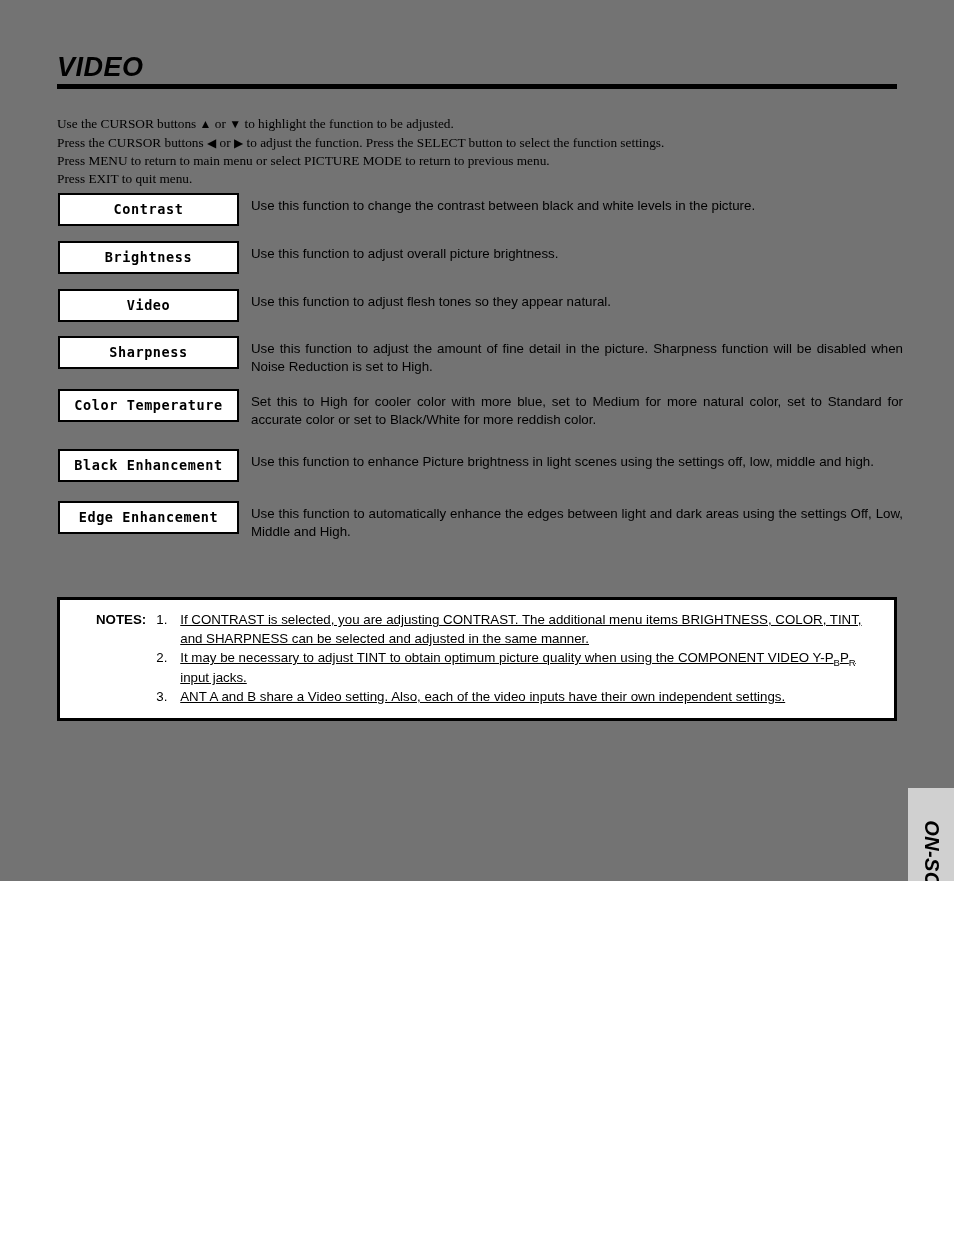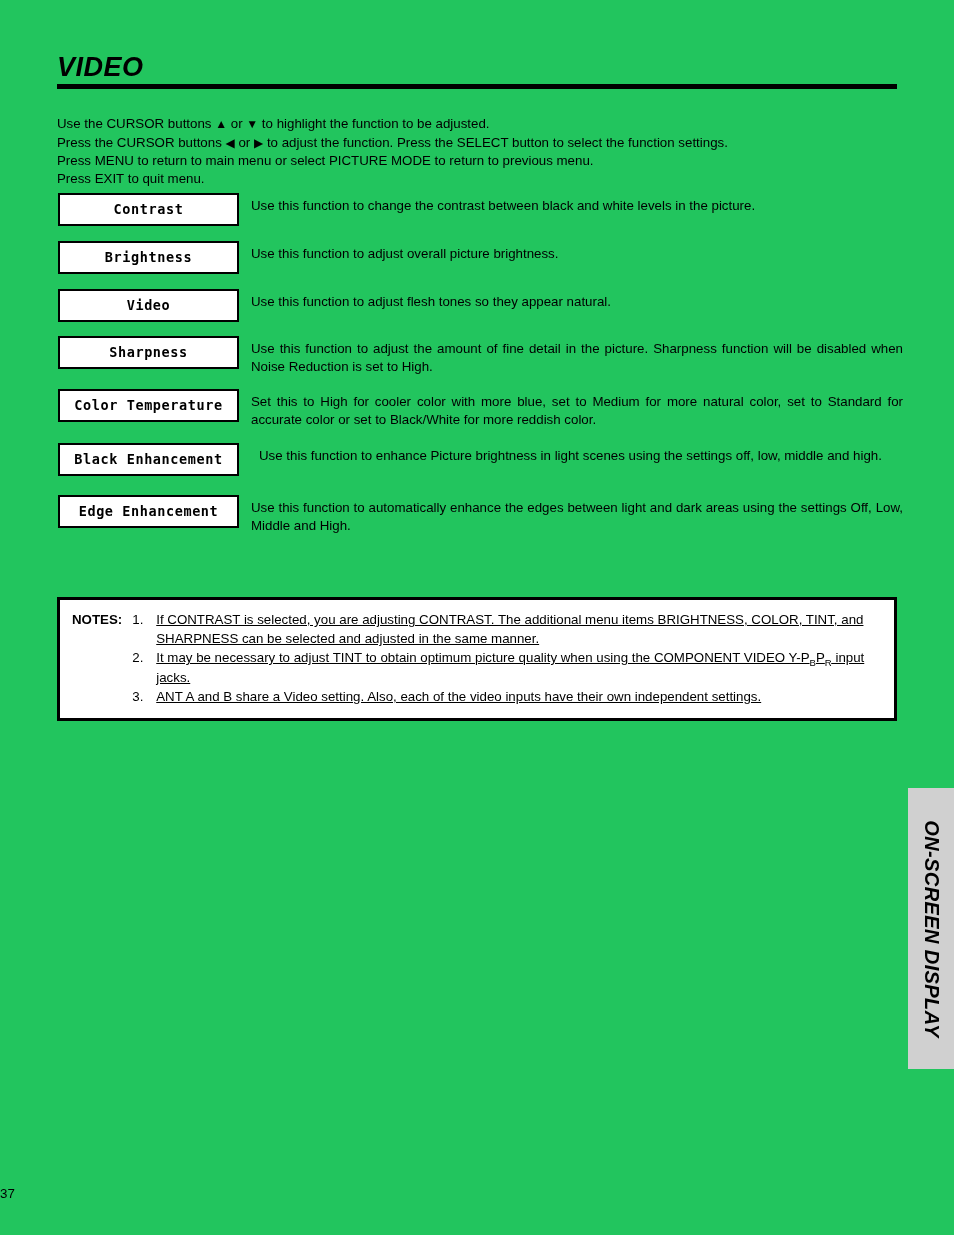--- a/index.html
+++ b/index.html
@@ -8,23 +8,23 @@
     background: #ffffff;
   }
   body {
     font-family: "Liberation Sans", sans-serif;
     color: #000000;
     -webkit-font-smoothing: antialiased;
   }
   #page {
     position: relative;
     width: 954px;
-    height: 1235px;
+    height: 881px;
     overflow: hidden;
-    background: #22c55e;
+    background: #737373;
   }
 
   
   .page-title {
     position: absolute;
     left: 57px;
     top: 52px;
     font-size: 27px;
     font-weight: bold;
     font-style: italic;
@@ -42,21 +42,21 @@
 
   
   .intro {
     position: absolute;
     left: 57px;
     top: 115px;
     width: 850px;
     font-size: 13.3px;
     line-height: 17.6px;
   }
-  .intro div { white-space: nowrap; }
+  .intro div { white-space: nowrap; font-family: Liberation Serif, serif; }
   .glyph { font-size: 12px; }
 
   
   .rows {
     position: absolute;
     left: 58px;
     top: 193px;
     width: 845px;
   }
   .row {
@@ -97,20 +97,21 @@
     top: 597px;
     width: 840px;
     box-sizing: border-box;
     border: 3px solid #000000;
     background: #ffffff;
     padding: 10px 12px 12px 12px;
   }
   .notes-inner {
     display: flex;
     align-items: flex-start;
+    margin-left: 24px;
   }
   .notes-label {
     flex: 0 0 auto;
     font-size: 13.3px;
     font-weight: bold;
     padding-right: 10px;
     line-height: 19px;
     white-space: nowrap;
   }
   .notes-list {
@@ -202,26 +203,26 @@
     <div class="row" style="margin-bottom:14px;">
       <div class="menu-box">Video</div>
       <div class="desc nojust">Use this function to adjust flesh tones so they appear natural.</div>
     </div>
 
     <div class="row" style="margin-bottom:13px;">
       <div class="menu-box">Sharpness</div>
       <div class="desc">Use this function to adjust the amount of fine detail in the picture.  Sharpness function will be disabled when Noise Reduction is set to High.</div>
     </div>
 
-    <div class="row" style="margin-bottom:14px;">
+    <div class="row" style="margin-bottom:20px;">
       <div class="menu-box">Color Temperature</div>
       <div class="desc">Set this to High for cooler color with more blue, set to Medium for more natural color, set to Standard for accurate color or set to Black/White for more reddish color.</div>
     </div>
 
-    <div class="row" style="margin-bottom:19px;gap:8px;">
+    <div class="row" style="margin-bottom:19px;">
       <div class="menu-box">Black Enhancement</div>
       <div class="desc">Use this function to enhance Picture brightness in light scenes using the settings off, low, middle and high.</div>
     </div>
 
     <div class="row">
       <div class="menu-box">Edge Enhancement</div>
       <div class="desc">Use this function to automatically enhance the edges between light and dark areas using the settings Off, Low, Middle and High.</div>
     </div>
 
   </div>

